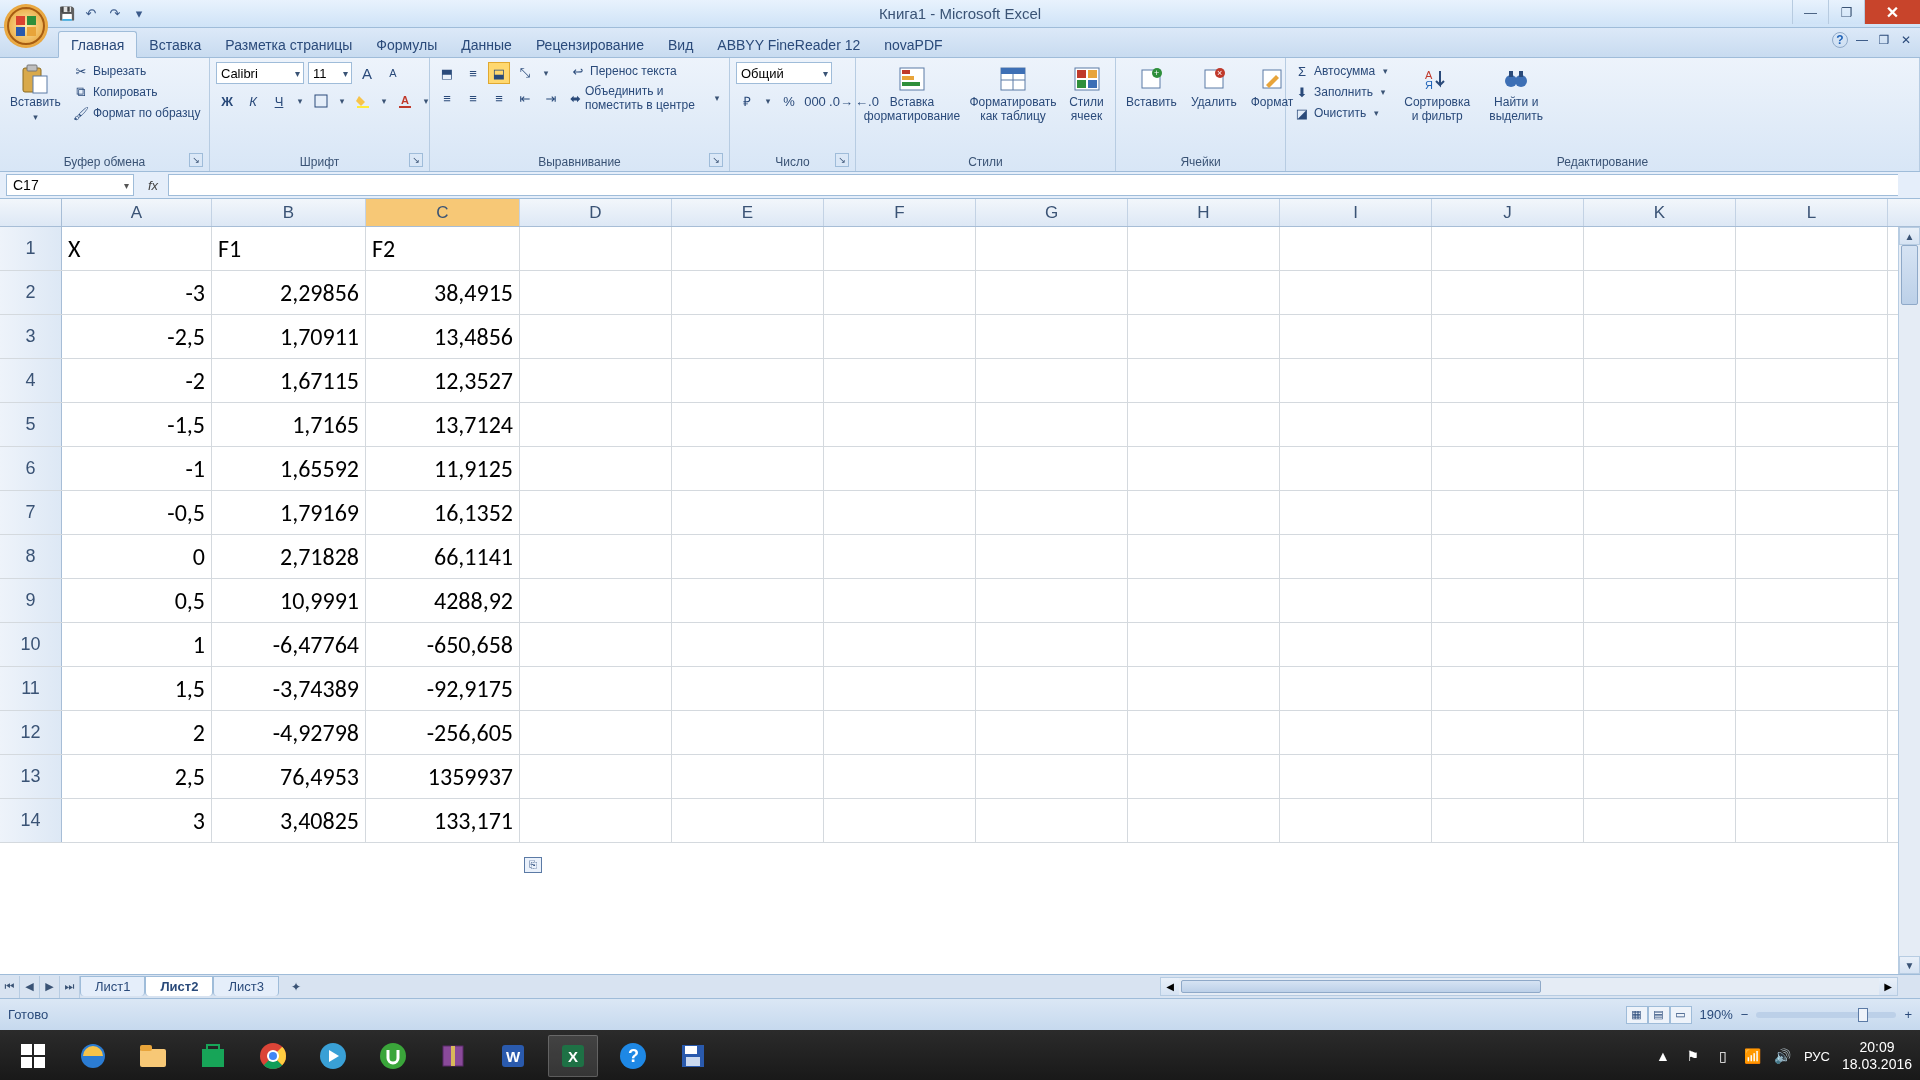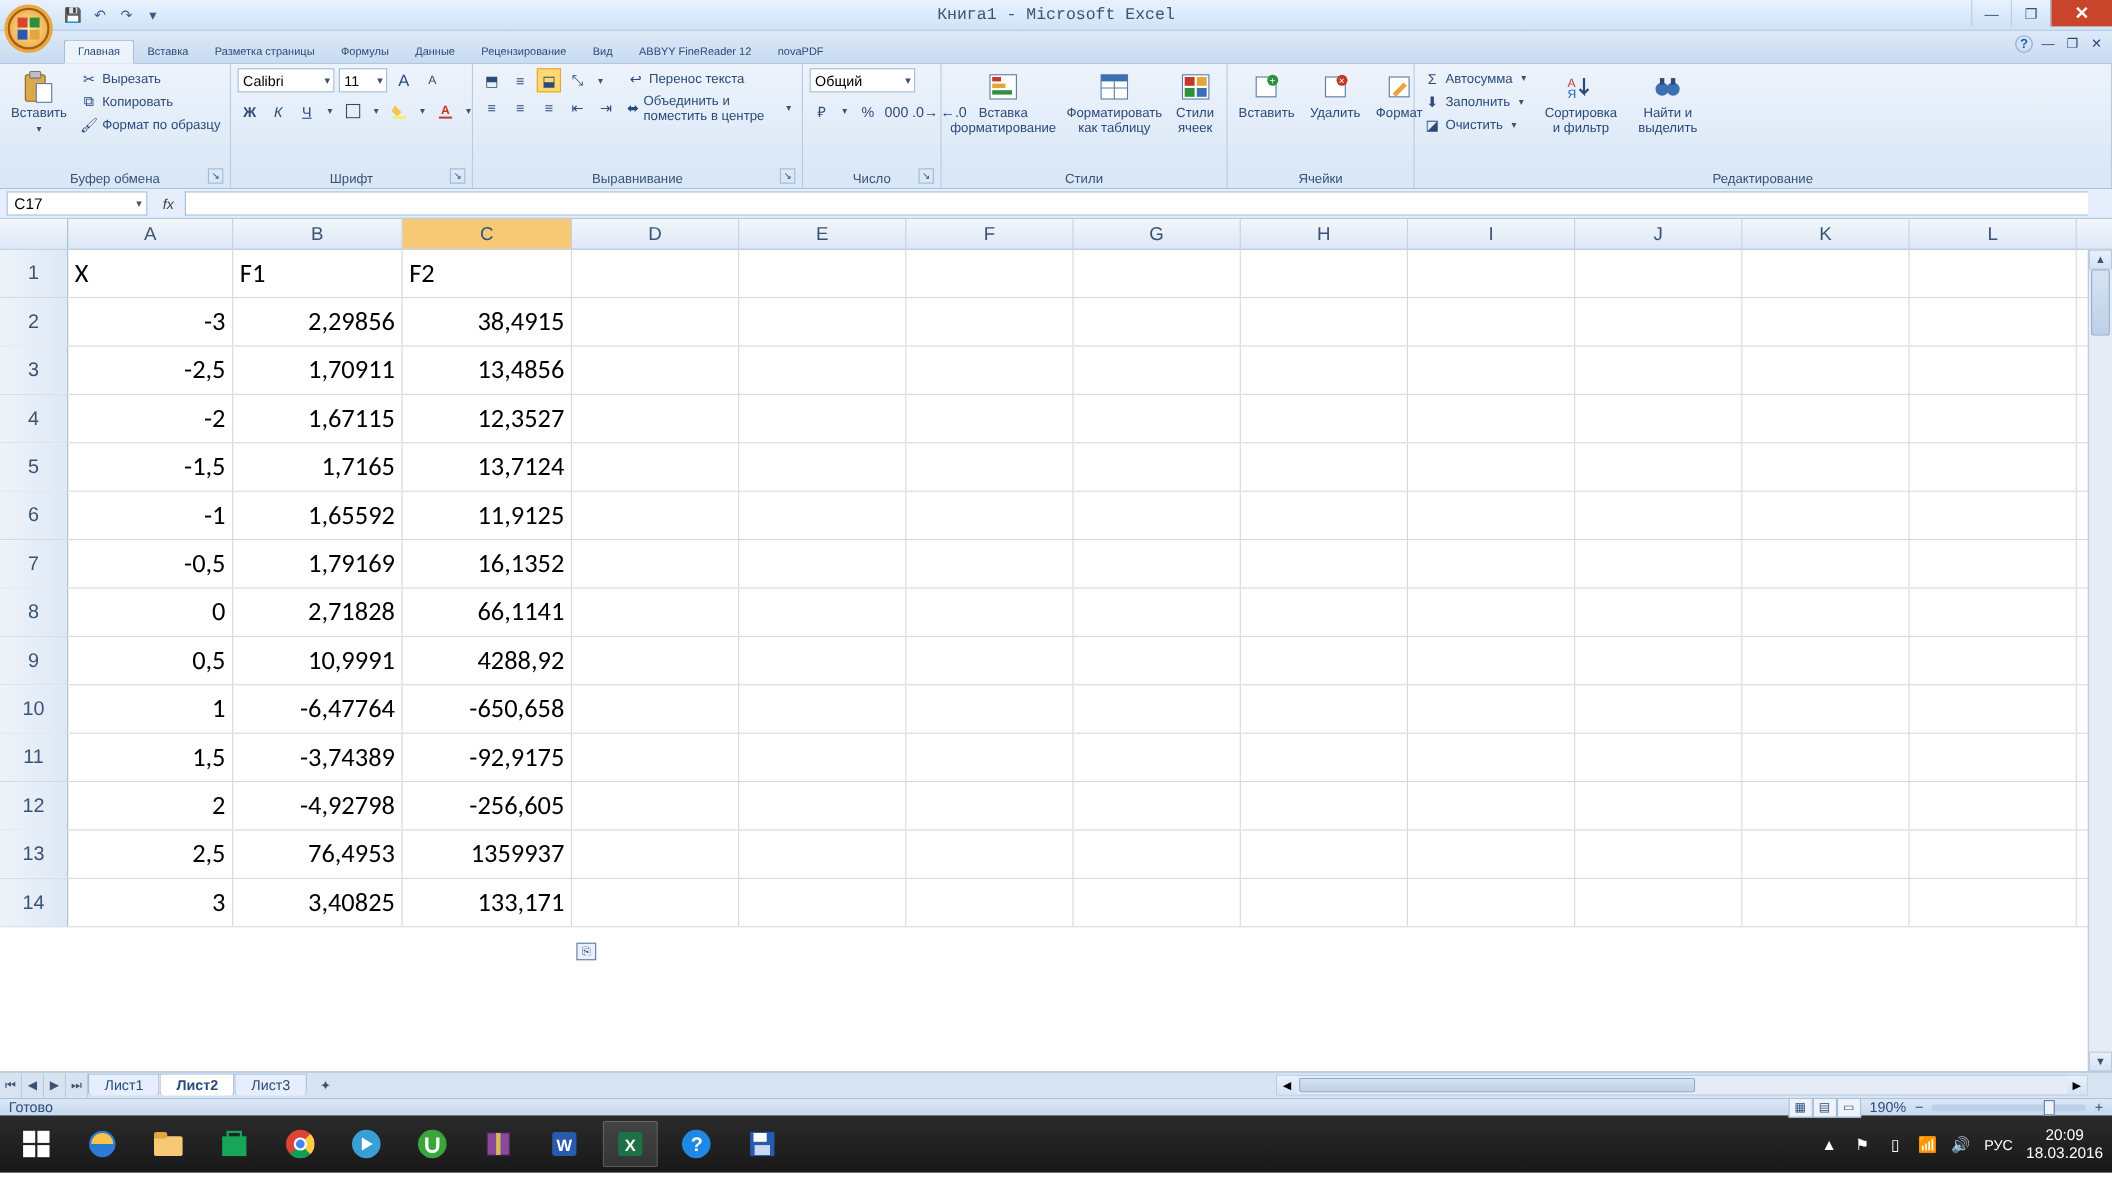--- a/index.html
+++ b/index.html
@@ -4,28 +4,28 @@
 <style>
 * { margin: 0; padding: 0; box-sizing: border-box; font-family: "Segoe UI", Tahoma, sans-serif; }
 html, body { width: 1920px; height: 1080px; overflow: hidden; background: #fff; }
 
 
 .titlebar { height: 28px; background: linear-gradient(#e8f2fd, #cfe3f7); display: flex; align-items: center; position: relative; border-bottom: 1px solid #9fbcd9; }
 .office-btn { width: 48px; height: 48px; position: absolute; left: 2px; top: 2px; z-index: 20; }
 .office-btn svg { width: 48px; height: 48px; }
 .qat { margin-left: 58px; display: flex; gap: 6px; align-items: center; }
 .qat .qicon { width: 18px; height: 18px; display: flex; align-items: center; justify-content: center; font-size: 13px; color: #3b5a8a; }
-.title-text { position: absolute; left: 0; right: 0; text-align: center; font-size: 15px; color: #3a5375; pointer-events: none; font-family: Liberation Mono, monospace; }
+.title-text { position: absolute; left: 0; right: 0; text-align: center; font-size: 15px; color: #3a5375; pointer-events: none; }
 .win-controls { position: absolute; right: 0; top: 0; display: flex; height: 24px; }
 .win-btn { width: 36px; height: 24px; display: flex; align-items: center; justify-content: center; font-size: 13px; color: #3a5375; background: linear-gradient(#e8f2fd,#cfe3f7); border-left:1px solid #b7cbe0;}
 .win-btn.close { width: 56px; background: #c8442b; color: #fff; font-size: 16px; font-weight: bold; }
 
 
 .tabstrip { height: 30px; background: linear-gradient(#dce9f8,#c8dbf0); display: flex; align-items: flex-end; padding-left: 58px; border-bottom: 1px solid #9fbcd9; position: relative; }
-.tab { padding: 5px 12px 4px; font-size: 10px; color: #2a4a7a; cursor: default; }
+.tab { padding: 5px 12px 4px; font-size: 14px; color: #2a4a7a; cursor: default; }
 .tab.active { background: #edf3fb; border: 1px solid #9fbcd9; border-bottom: 1px solid #edf3fb; border-radius: 3px 3px 0 0; position: relative; top: 1px; }
 .tabstrip-right { position:absolute; right:6px; top:4px; display:flex; gap:6px; }
 .tabstrip-right span { width:16px; height:16px; font-size:12px; color:#2a4a7a; display:flex; align-items:center; justify-content:center; }
 
 
 .ribbon { height: 114px; background: linear-gradient(#edf3fb,#d8e6f6); border-bottom: 1px solid #9fbcd9; display: flex; }
 .group { border-right: 1px solid #b7cce2; display: flex; flex-direction: column; justify-content: space-between; padding: 4px 6px 2px; }
 .group-body { display: flex; gap: 6px; align-items: flex-start; flex: 1; }
 .group-label { text-align: center; font-size: 12px; color: #3a5375; padding: 2px 0 0; position: relative; }
 .group-label .dlaunch { position: absolute; right: 0; bottom: 2px; width: 14px; height: 14px; border: 1px solid #9fbcd9; font-size: 9px; color: #3a5375; display:flex; align-items:center; justify-content:center; }
@@ -75,21 +75,21 @@
 .sheet-nav span { width:20px; height:22px; display:flex; align-items:center; justify-content:center; font-size:11px; color:#3a5375; border-right:1px solid #b7cce2; }
 .sheet-tab { padding:2px 14px; font-size:13px; color:#2a4a7a; background:#e5eefa; border:1px solid #9fbcd9; border-bottom:none; border-radius:0 0 4px 4px; margin-top:-1px;}
 .sheet-tab.active { background:#fff; font-weight:bold; }
 .sheet-new { width:26px; height:20px; display:flex; align-items:center; justify-content:center; font-size:12px; color:#3a5375; margin-left:4px; }
 .hscroll { position:absolute; right:22px; left:1160px; top:2px; bottom:2px; background:#e5ecf5; border:1px solid #b7cce2; }
 .hscroll .arr { position:absolute; top:0; bottom:0; width:18px; display:flex; align-items:center; justify-content:center; font-size:10px; background:linear-gradient(#e9f0f9,#d6e3f3); }
 .hscroll .arr.l{left:0}.hscroll .arr.r{right:0}
 .hscroll .thumb{position:absolute; top:2px; bottom:2px; left:20px; width:360px; background:linear-gradient(#d6e3f3,#bcd0e8); border:1px solid #8fa9c8; border-radius:2px;}
 
 
-.statusbar { height:16px; background:linear-gradient(#dbe7f5,#c6d9ee); border-top:1px solid #9fbcd9; display:flex; align-items:center; justify-content:space-between; padding:0 8px; font-size:13px; color:#2a4a7a; }
+.statusbar { height:32px; background:linear-gradient(#dbe7f5,#c6d9ee); border-top:1px solid #9fbcd9; display:flex; align-items:center; justify-content:space-between; padding:0 8px; font-size:13px; color:#2a4a7a; }
 .status-right { display:flex; align-items:center; gap:8px; }
 .viewbtns { display:flex; }
 .viewbtns span{ width:22px; height:18px; border:1px solid #9fbcd9; display:flex; align-items:center; justify-content:center; font-size:11px; background:#eef3fa;}
 .zoom-slider { width:140px; height:6px; background:#bcd0e8; position:relative; border-radius:3px; }
 .zoom-slider .zthumb{ position:absolute; top:-4px; width:10px; height:14px; background:#eef3fa; border:1px solid #5b7aa5; }
 
 
 .taskbar { height:52px; background:linear-gradient(#2b2b2b,#181818); display:flex; align-items:center; justify-content:space-between; padding:0 8px; }
 .task-left { display:flex; gap:10px; align-items:center; }
 .task-btn { width:50px; height:42px; display:flex; align-items:center; justify-content:center; border-radius:2px; }

